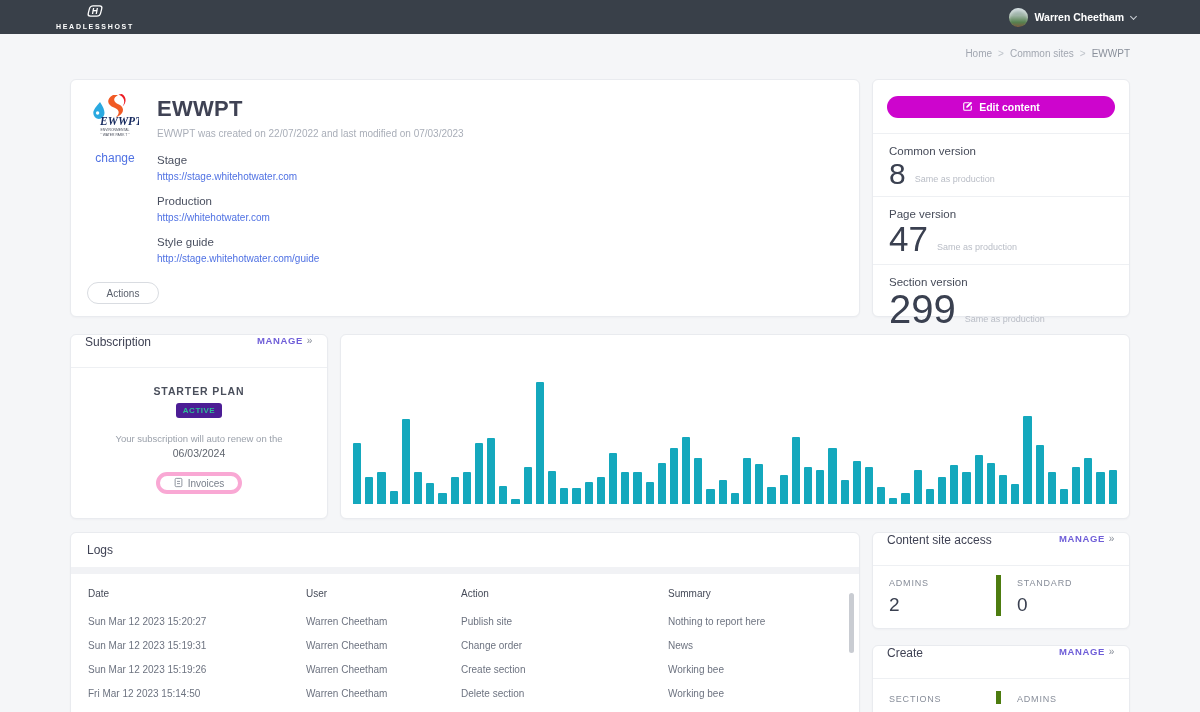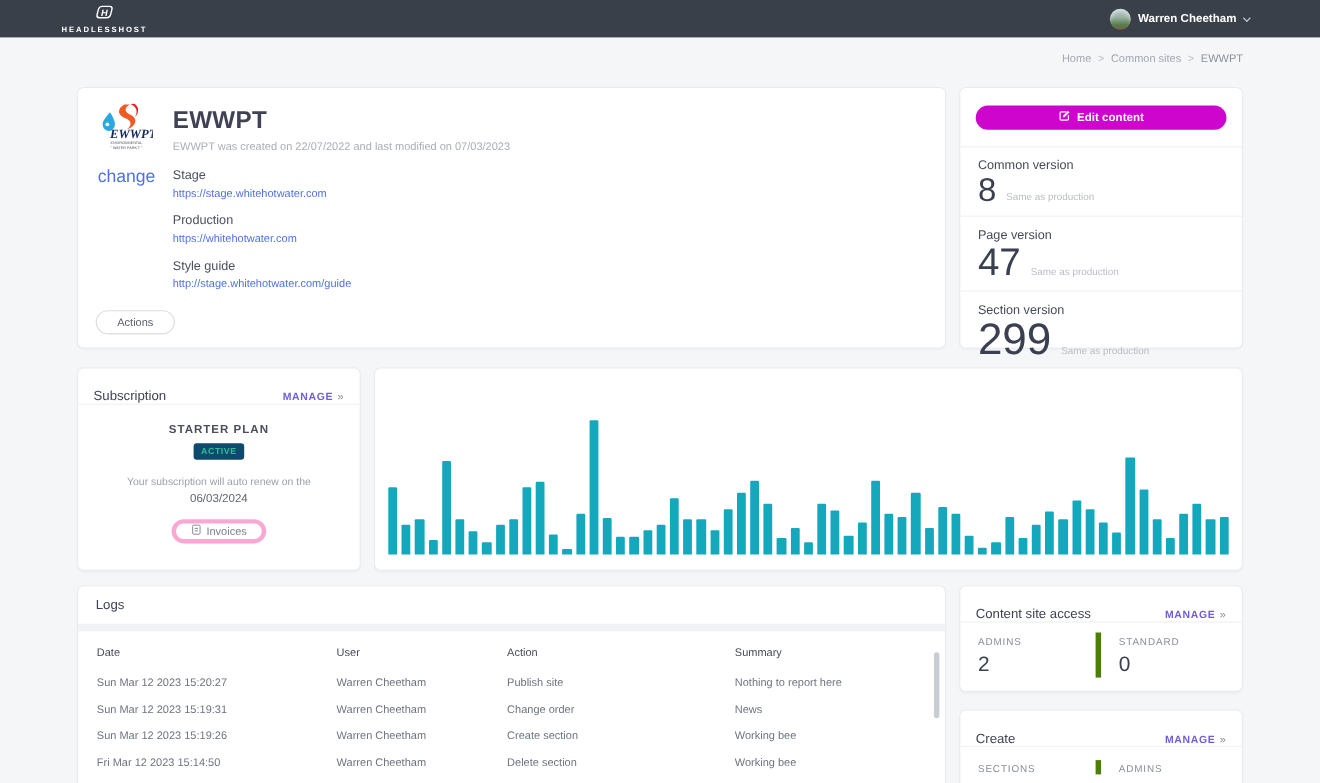--- a/index.html
+++ b/index.html
@@ -32,29 +32,29 @@
   .breadcrumb { margin-top:14px; display:flex; justify-content:flex-end; gap:6px; font-size:10px; color:#a2a7b1; }
   .breadcrumb .sep { color:#bfc4cb; }
   .breadcrumb .last { color:#8a909b; }
 
   .card { background:#fff; border:1px solid #e9ebef; border-radius:6px; box-shadow:0 1px 2px rgba(25,25,50,.03); }
   .row { display:flex; gap:12px; }
   .row1 { margin-top:20px; }
   .row2 { margin-top:17px; }
   .row3 { margin-top:13px; }
 
-  .card-header { height:33px; display:flex; align-items:flex-end; justify-content:space-between; padding:0 14px; border-bottom:1px solid #eef0f3; }
+  .card-header { height:33px; display:flex; align-items:flex-start; justify-content:space-between; padding:0 14px; border-bottom:1px solid #eef0f3; }
   .card-title { font-size:12px; color:#3f4254; }
   .manage-link { font-size:9.5px; font-weight:bold; letter-spacing:.6px; color:#6f5ed8; text-decoration:none; display:flex; align-items:center; gap:4px; }
   .manage-link .dbl-chev { color:#858b96; font-weight:normal; font-size:10px; }
 
   
   .main-card { width:790px; height:238px; position:relative; padding:14px 16px; display:flex; }
   .logo-block { width:56px; flex:0 0 56px; text-align:center; }
-  .change-link { display:inline-block; margin-top:9px; font-size:16px; color:#4f71e3; text-decoration:none; }
+  .change-link { display:inline-block; margin-top:9px; font-size:12px; color:#4f71e3; text-decoration:none; }
   .site-info { margin-left:14px; padding-top:2px; }
   .site-title { font-size:22px; font-weight:600; color:#3f4254; letter-spacing:.3px; }
   .site-sub { font-size:10px; color:#a9aeb8; margin-top:6px; }
   .link-group { margin-top:15px; }
   .link-label { font-size:11.5px; color:#4a5060; margin-top:11px; }
   .link-group .link-label:first-child { margin-top:0; }
   .env-link { display:inline-block; font-size:10px; color:#4f71e3; text-decoration:none; margin-top:4px; }
   .actions-btn {
     position:absolute; left:16px; bottom:12px;
     width:72px; height:22px; border-radius:11px;
@@ -76,21 +76,21 @@
   .version-value { line-height:.9; color:#3a4050; }
   .vv-1 { font-size:30px; }
   .vv-2 { font-size:35px; }
   .vv-3 { font-size:40px; }
   .version-note { font-size:9px; color:#b9bdc6; padding-bottom:3px; }
 
   
   .subscription-card { width:258px; height:185px; }
   .sub-body { text-align:center; padding-top:17px; }
   .plan-name { font-size:10.5px; font-weight:bold; letter-spacing:.9px; color:#4a4f5c; }
-  .active-badge { display:inline-block; margin-top:6px; background:#0c4a6e; color:#2dbf96; font-size:8px; font-weight:bold; letter-spacing:.5px; padding:3px 7px; border-radius:3px; }
+  .active-badge { display:inline-block; margin-top:6px; background:#4c1d95; color:#2dbf96; font-size:8px; font-weight:bold; letter-spacing:.5px; padding:3px 7px; border-radius:3px; }
   .renew-text { margin-top:15px; font-size:9.5px; color:#9ba1ab; }
   .renew-date { margin-top:3px; font-size:10.5px; color:#60666f; }
   .invoices-btn {
     margin-top:13px; height:22px; padding:0 14px; border-radius:11px;
     background:#fff; border:4px solid #f9a8d4; color:#7a808c;
     font-size:10px; font-family:inherit; display:inline-flex; align-items:center; gap:5px; cursor:pointer;
   }
 
   
   .chart-card { width:790px; height:185px; display:flex; flex-direction:column; }

